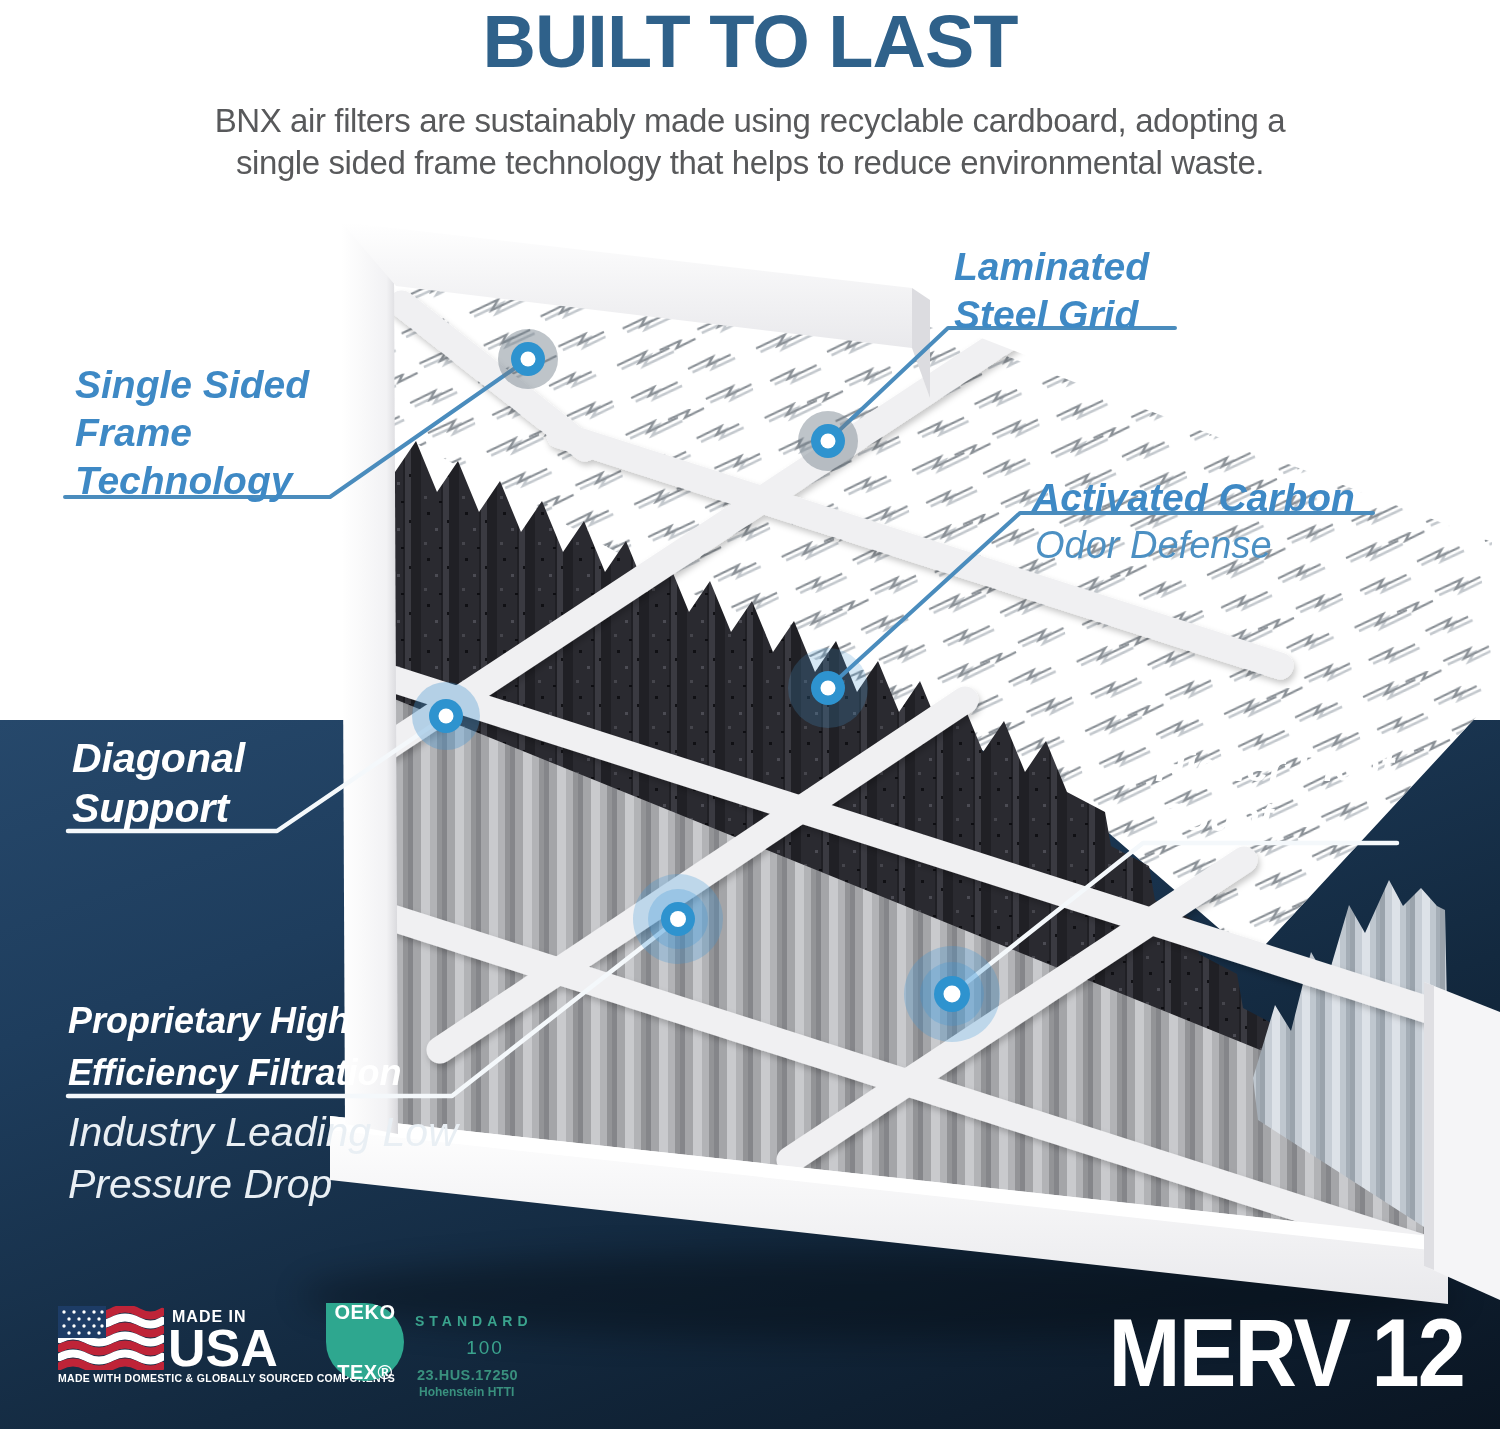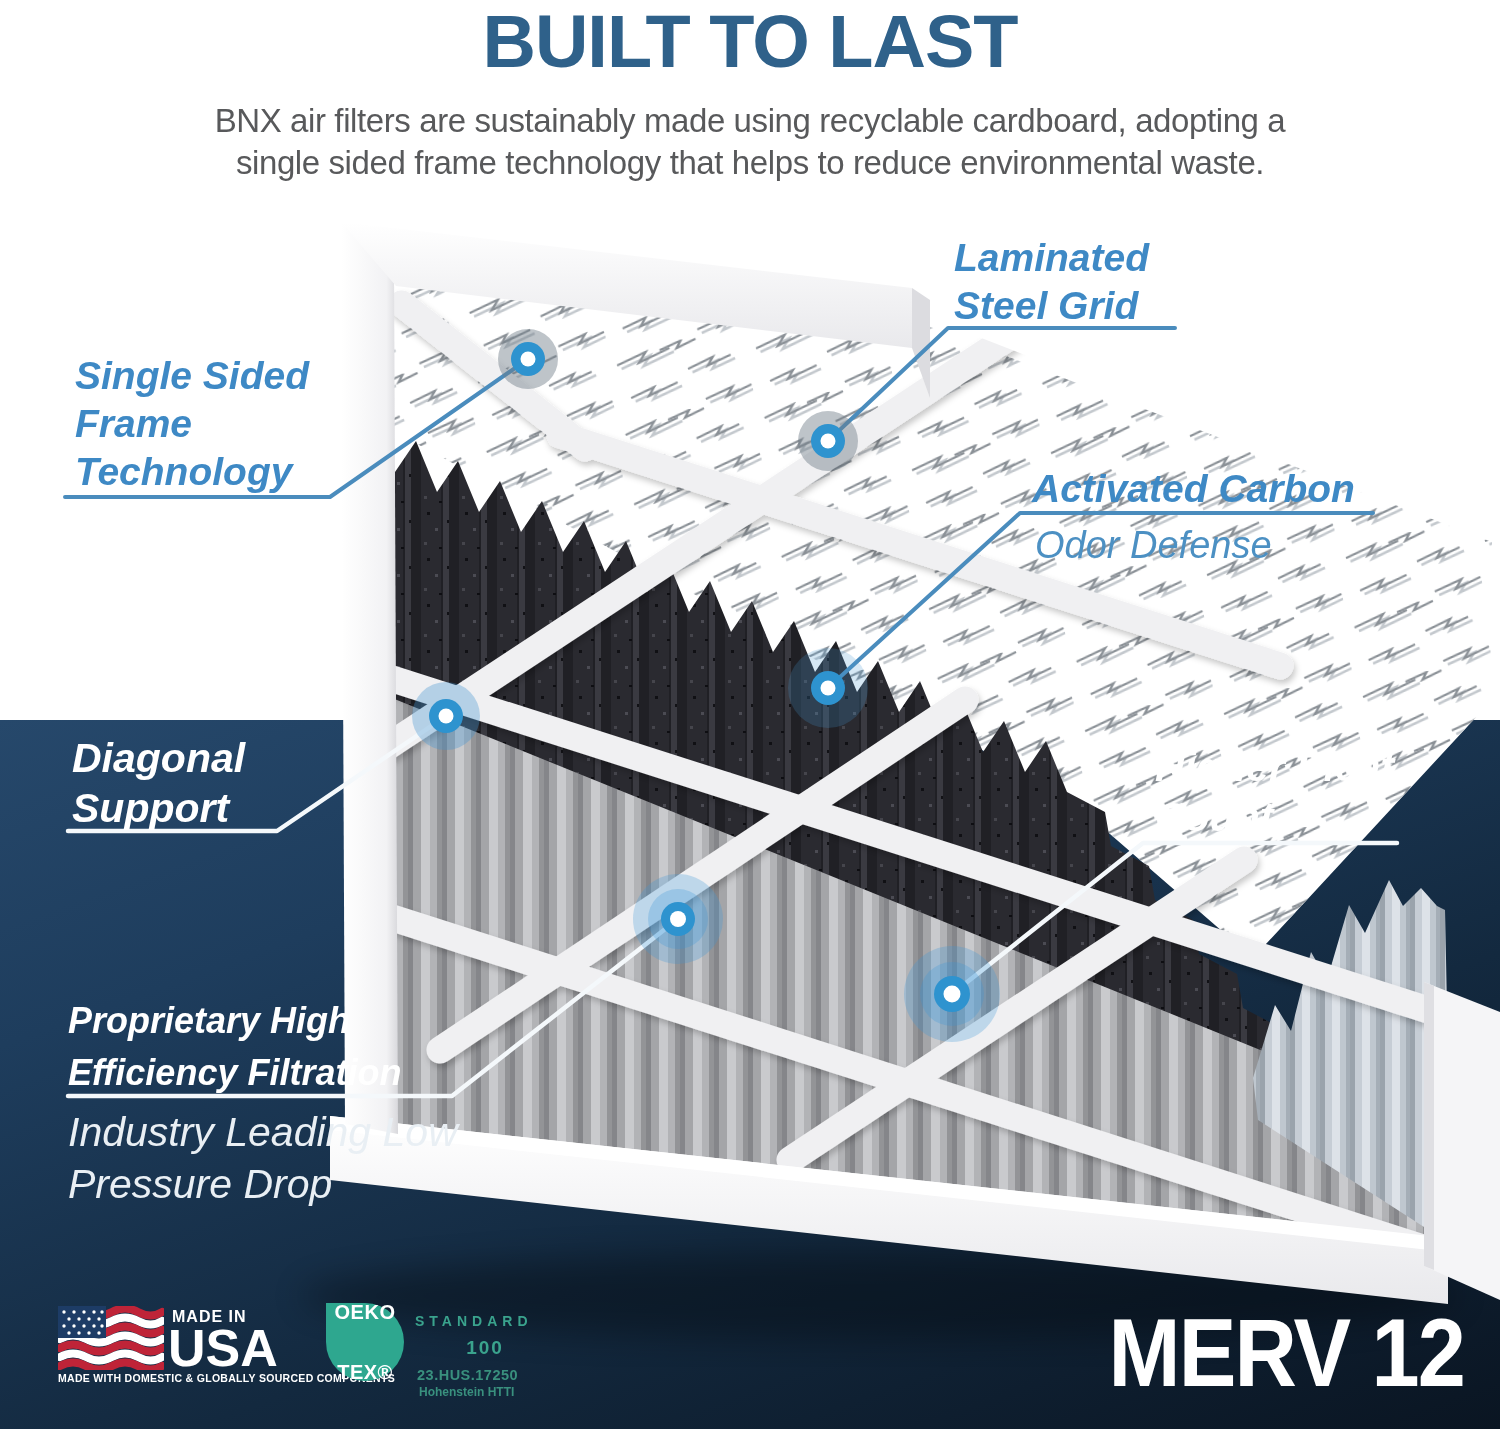--- a/index.html
+++ b/index.html
@@ -8,21 +8,21 @@
   .navy-band{position:absolute;left:0;top:720px;width:1500px;height:709px;
          background:linear-gradient(160deg,#26486b 0%,#1e3d5d 26%,#13293f 62%,#0a1522 100%);}
   .illustration{position:absolute;left:0;top:0;z-index:2;}
   .txt{position:absolute;z-index:3;white-space:pre-line;}
 
   .title{left:0;top:2px;width:1500px;text-align:center;font-size:74px;line-height:80px;
          font-weight:bold;color:#2f618a;letter-spacing:-1px;}
   .subtitle{left:0;top:100px;width:1500px;text-align:center;font-size:33px;line-height:42px;
          color:#58595b;letter-spacing:-0.4px;}
 
-  .co-blue{color:#3e89c5;font-weight:bold;font-style:italic;font-size:39px;line-height:48px;}
+  .co-blue{color:#3e89c5;font-weight:bold;font-style:italic;font-size:39px;line-height:48px;margin-top:9px;}
   .co-white{color:#ffffff;font-weight:bold;font-style:italic;font-size:41px;line-height:50px;}
   .sub-blue{color:#4c90c3;font-style:italic;font-weight:normal;font-size:38px;}
   .sub-white{color:#e9eff4;font-style:italic;font-weight:normal;font-size:41px;line-height:52px;}
 
   .lab-single{left:75px;top:352px;}
   .lab-laminated{left:954px;top:234px;}
   .lab-activated{left:1032px;top:465px;}
   .lab-odor{left:1035px;top:524px;}
   .lab-diagonal{left:72px;top:733px;}
   .lab-higher{left:1155px;top:742px;}
@@ -32,21 +32,21 @@
   .usa-made-in{left:172px;top:1308px;color:#fff;font-weight:bold;font-size:16px;letter-spacing:1px;}
   .usa-big{left:168px;top:1318px;color:#fff;font-weight:bold;font-size:52px;letter-spacing:0px;}
   .usa-tag{left:58px;top:1372px;color:#fff;font-weight:bold;font-size:10.5px;letter-spacing:0.3px;}
 
   .oeko-drop{position:absolute;z-index:3;left:326px;top:1303px;width:78px;height:78px;
          background:#2ea78f;border-radius:0 50% 50% 50%;
          display:flex;flex-direction:column;align-items:center;justify-content:center;gap:38px;}
   .oeko-drop .l1{color:#fff;font-weight:bold;font-size:20px;line-height:22px;letter-spacing:0.5px;}
   .oeko-std{left:415px;top:1313px;color:#3aa38d;font-weight:bold;font-size:14px;
          letter-spacing:5px;width:150px;text-align:left;}
-  .oeko-100{left:415px;top:1337px;color:#3aa38d;font-weight:bold;font-size:19px;
+  .oeko-100{left:415px;top:1337px;color:#3aa38d;font-weight:normal;font-size:19px;
          letter-spacing:2px;width:140px;text-align:center;}
   .oeko-cert{left:417px;top:1367px;color:#39907e;font-weight:bold;font-size:14.5px;letter-spacing:0.5px;}
   .oeko-org{left:419px;top:1385px;color:#39907e;font-weight:bold;font-size:12px;}
 
   .merv{right:36px;top:1298px;color:#ffffff;font-weight:bold;font-size:96px;letter-spacing:-2px;
         transform:scaleX(0.9);transform-origin:100% 50%;}
 </style>
 </head>
 <body>
 

